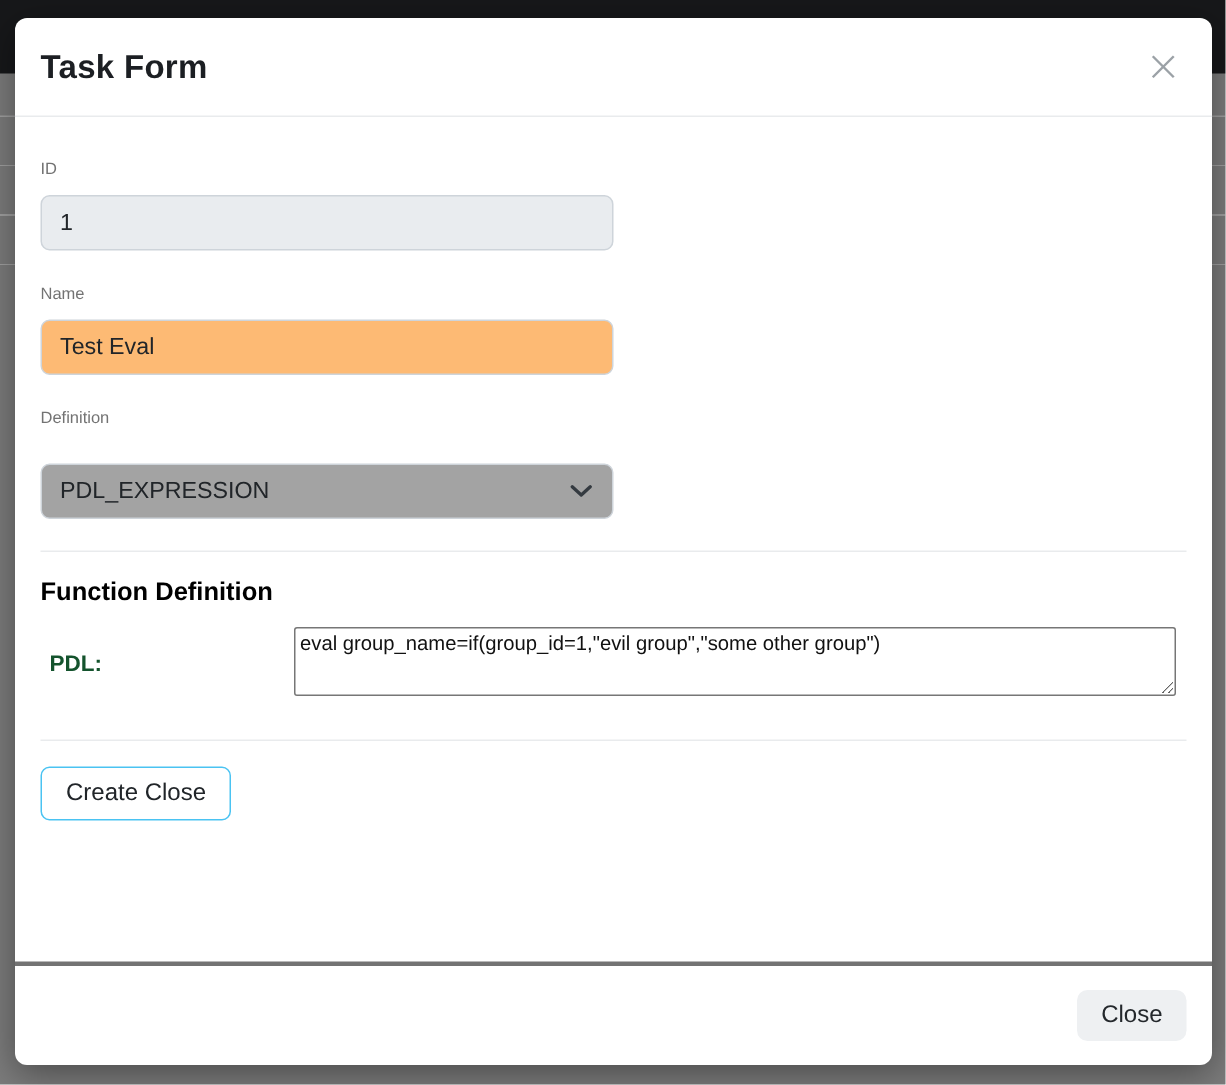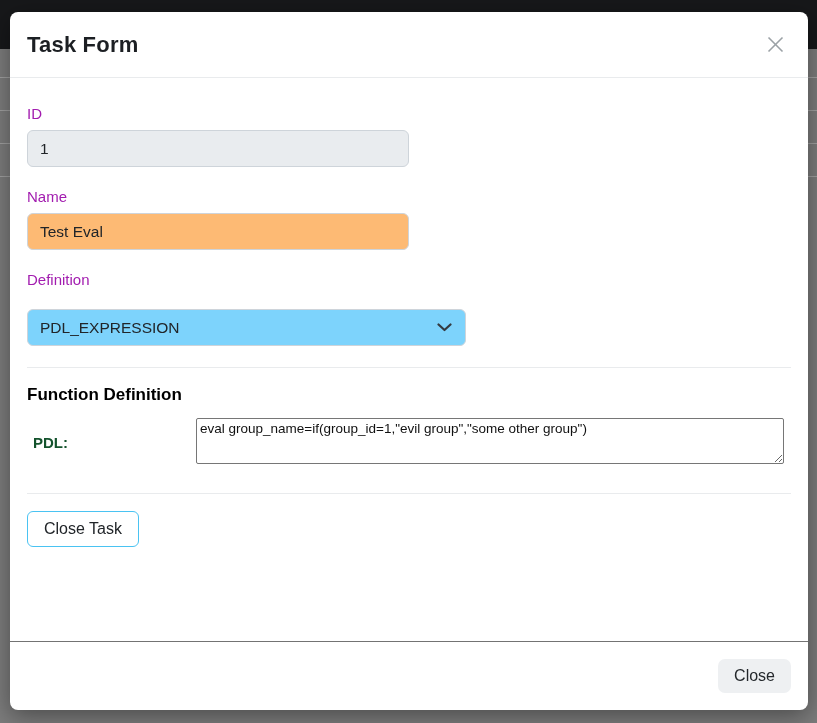--- a/index.html
+++ b/index.html
@@ -35,36 +35,36 @@
     padding:0 20px 0 17px;
     border-bottom:1px solid #e9ebed;
   }
   .modal-title { font-size:22px; font-weight:700; color:#1c1f23; letter-spacing:.2px; }
   .close-btn {
     width:26px; height:26px; border:0; background:transparent; cursor:pointer;
     display:flex; align-items:center; justify-content:center;
   }
   .modal-body { flex:1 1 auto; padding:27px 17px 0; }
   .form-group { margin-bottom:21px; }
-  .form-label { display:block; font-size:15px; line-height:17px; margin-bottom:8px; color:#a21caf; }
+  .form-label { display:block; font-size:11px; line-height:17px; margin-bottom:8px; color:#737373; }
   .form-control {
     display:block; width:382px; height:37px;
     font-family:"Liberation Sans", sans-serif;
     font-size:15.5px; color:#212529;
     padding:6px 12px;
     border:1px solid #ced4da; border-radius:6px;
     background:#fdba74; outline:none;
   }
   .form-control:disabled, .form-control.disabled { background:#e9ecef; opacity:1; color:#212529; }
   .select-control {
-    width:439px; height:37px;
+    width:382px; height:37px;
     display:flex; align-items:center; justify-content:space-between;
     padding:6px 13px 6px 12px;
     border:1px solid #ced4da; border-radius:6px;
-    background:#7dd3fc; font-size:15.5px; color:#212529; cursor:pointer;
+    background:#a3a3a3; font-size:15.5px; color:#212529; cursor:pointer;
   }
   hr.section-divider { border:0; border-top:1px solid #e9ebed; margin:4px 0 17px; }
   hr.actions-divider { border:0; border-top:1px solid #e9ebed; margin:29px 0 17px; }
   .section-heading { font-size:17px; line-height:20px; font-weight:700; color:#000000; margin-bottom:13px; }
   .pdl-row { display:flex; align-items:flex-start; }
   .pdl-label { width:169px; padding:16px 0 0 6px; font-size:15px; font-weight:700; color:#14532d; }
   .pdl-textarea {
     width:588px; height:46px;
     border:1px solid #767676; border-radius:2px;
     padding:2px 3px;
@@ -78,21 +78,21 @@
     font-family:"Liberation Sans", sans-serif;
     font-size:16px; color:#212529;
     background:#ffffff;
     border:1px solid #4ac3f2; border-radius:6px;
     cursor:pointer;
   }
   .modal-footer {
     flex:0 0 69px;
     display:flex; align-items:center; justify-content:flex-end;
     padding:0 17px;
-    border-top:1px solid #737373;
+    border-top:3px solid #737373;
   }
   .footer-close-btn {
     padding:8px 16px;
     font-family:"Liberation Sans", sans-serif;
     font-size:16px; color:#24282c;
     background:#eef0f2;
     border:0; border-radius:7px;
     cursor:pointer;
   }
 </style>
@@ -143,21 +143,21 @@
 
     <div class="section-heading">Function Definition</div>
 
     <div class="pdl-row">
       <div class="pdl-label">PDL:</div>
       <textarea class="pdl-textarea" spellcheck="false" style="">eval group_name=if(group_id=1,"evil group","some other group")</textarea>
     </div>
 
     <hr class="actions-divider">
 
-    <button class="create-btn">Close Task</button>
+    <button class="create-btn">Create Close</button>
 
   </div>
 
   <div class="modal-footer">
     <button class="footer-close-btn">Close</button>
   </div>
 
 </div>
 
 </body></html>

